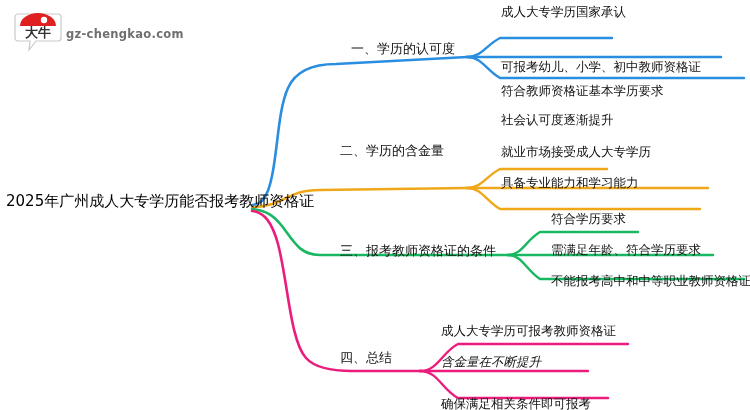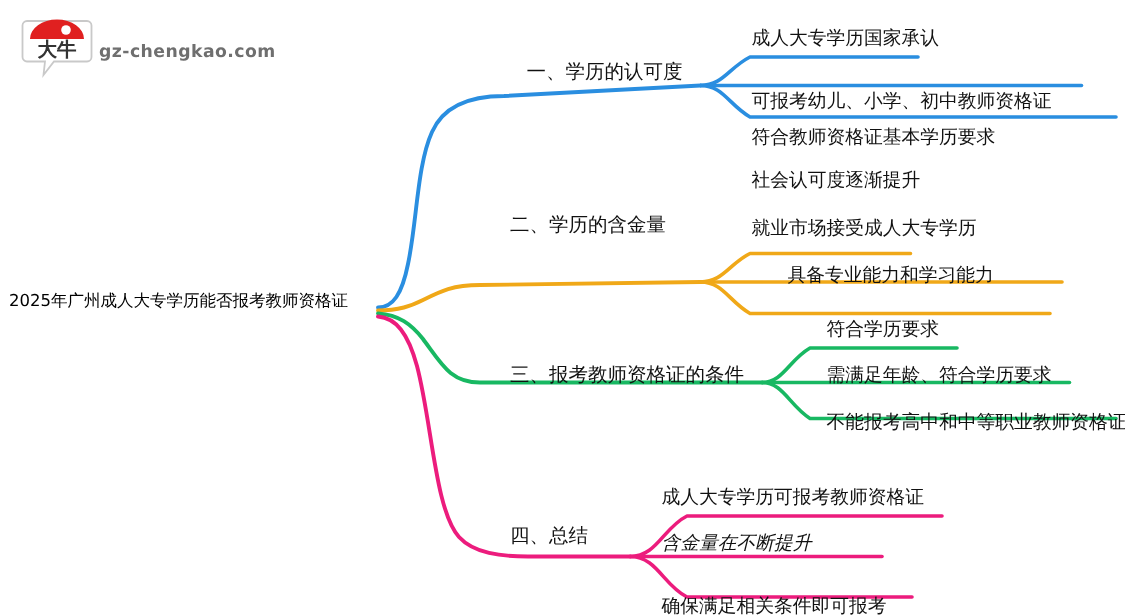--- a/index.html
+++ b/index.html
@@ -67,21 +67,21 @@
     fill: none;
     stroke-linecap: round;
     stroke-linejoin: round;
   }
 
   
   .root-label {
     position: absolute;
     left: 6px;
     top: 192px;
-    font-size: 11px;
+    font-size: 15px;
     line-height: 18px;
     color: #000000;
     white-space: nowrap;
   }
   .branch-label {
     position: absolute;
     font-size: 13px;
     line-height: 17px;
     color: #111111;
     white-space: nowrap;
@@ -145,27 +145,27 @@
   </g>
 </svg>
 
 <div class="root-label">2025年广州成人大专学历能否报考教师资格证</div>
 
 <div class="branch-label" style="left:340px; top:40px;margin-left:11px;">一、学历的认可度</div>
 <div class="branch-label" style="left:340px; top:142px;">二、学历的含金量</div>
 <div class="branch-label" style="left:340px; top:242px;text-align:center;">三、报考教师资格证的条件</div>
 <div class="branch-label" style="left:340px; top:349px;">四、总结</div>
 
-<div class="leaf-label" style="left:501px; top:17px;text-align:center;">成人大专学历国家承认</div>
+<div class="leaf-label" style="left:501px; top:4px;text-align:center;">成人大专学历国家承认</div>
 <div class="leaf-label" style="left:501px; top:38px;margin-top:45px;">符合教师资格证基本学历要求</div>
 <div class="leaf-label" style="left:501px; top:59px;">可报考幼儿、小学、初中教师资格证</div>
 
 <div class="leaf-label" style="left:501px; top:112px;">社会认可度逐渐提升</div>
 <div class="leaf-label" style="left:501px; top:144px;">就业市场接受成人大专学历</div>
-<div class="leaf-label" style="left:501px; top:175px;margin-left:24px;">具备专业能力和学习能力</div>
+<div class="leaf-label" style="left:501px; top:175px;">具备专业能力和学习能力</div>
 
 <div class="leaf-label" style="left:551px; top:211px;">符合学历要求</div>
 <div class="leaf-label" style="left:551px; top:242px;">需满足年龄、符合学历要求</div>
 <div class="leaf-label" style="left:551px; top:273px;">不能报考高中和中等职业教师资格证</div>
 
 <div class="leaf-label" style="left:441px; top:323px;">成人大专学历可报考教师资格证</div>
 <div class="leaf-label" style="left:441px; top:354px;font-style:italic;">含金量在不断提升</div>
 <div class="leaf-label" style="left:441px; top:396px;">确保满足相关条件即可报考</div>
 
 </body></html>

